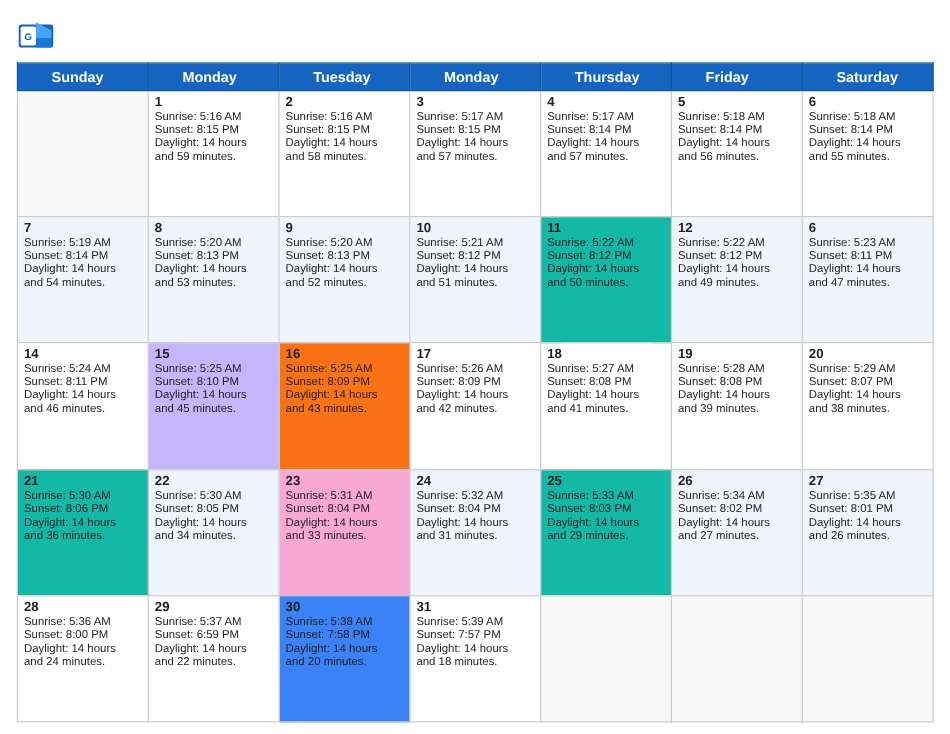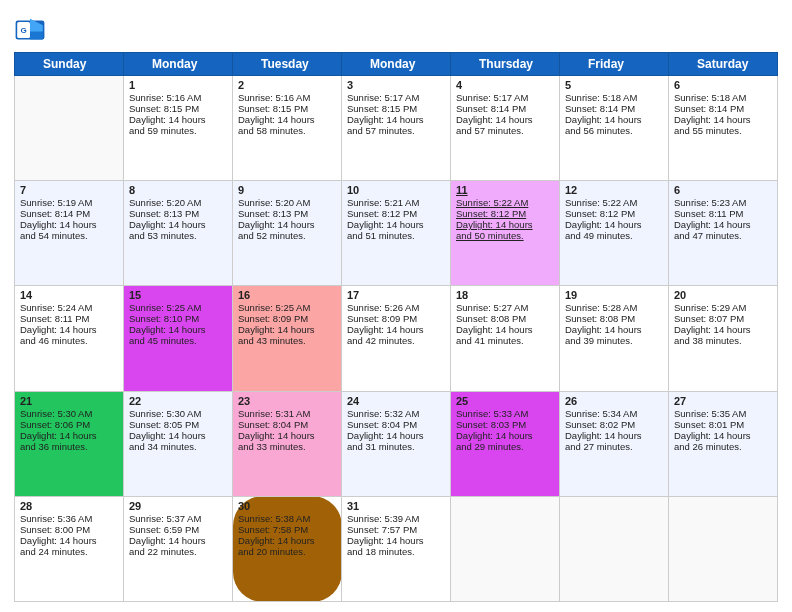--- a/index.html
+++ b/index.html
@@ -193,21 +193,21 @@
             <div>Daylight: 14 hours</div>
             <div>and 52 minutes.</div>
           </td>
           <td style="background: rgb(240, 244, 255);">
             <span class="day-num">10</span>
             <div>Sunrise: 5:21 AM</div>
             <div>Sunset: 8:12 PM</div>
             <div>Daylight: 14 hours</div>
             <div>and 51 minutes.</div>
           </td>
-          <td style="background: #f0abfc; text-decoration: underline;">
+          <td style="background: #14b8a6;">
             <span class="day-num">11</span>
             <div>Sunrise: 5:22 AM</div>
             <div>Sunset: 8:12 PM</div>
             <div>Daylight: 14 hours</div>
             <div>and 50 minutes.</div>
           </td>
           <td style="background: rgb(240, 244, 255);">
             <span class="day-num">12</span>
             <div>Sunrise: 5:22 AM</div>
             <div>Sunset: 8:12 PM</div>
@@ -223,28 +223,28 @@
           </td>
         </tr>
         <tr>
           <td style="background: rgb(255, 255, 255);">
             <span class="day-num">14</span>
             <div>Sunrise: 5:24 AM</div>
             <div>Sunset: 8:11 PM</div>
             <div>Daylight: 14 hours</div>
             <div>and 46 minutes.</div>
           </td>
-          <td style="background: #d946ef;">
+          <td style="background: #c4b5fd;">
             <span class="day-num">15</span>
             <div>Sunrise: 5:25 AM</div>
             <div>Sunset: 8:10 PM</div>
             <div>Daylight: 14 hours</div>
             <div>and 45 minutes.</div>
           </td>
-          <td style="background: #fca5a5; margin-left: 20px;">
+          <td style="background: #f97316; margin-left: 20px;">
             <span class="day-num">16</span>
             <div>Sunrise: 5:25 AM</div>
             <div>Sunset: 8:09 PM</div>
             <div>Daylight: 14 hours</div>
             <div>and 43 minutes.</div>
           </td>
           <td style="background: rgb(255, 255, 255);">
             <span class="day-num">17</span>
             <div>Sunrise: 5:26 AM</div>
             <div>Sunset: 8:09 PM</div>
@@ -267,21 +267,21 @@
           </td>
           <td style="background: rgb(255, 255, 255); margin-top: 12px;">
             <span class="day-num">20</span>
             <div>Sunrise: 5:29 AM</div>
             <div>Sunset: 8:07 PM</div>
             <div>Daylight: 14 hours</div>
             <div>and 38 minutes.</div>
           </td>
         </tr>
         <tr>
-          <td style="background: #22c55e;">
+          <td style="background: #14b8a6;">
             <span class="day-num">21</span>
             <div>Sunrise: 5:30 AM</div>
             <div>Sunset: 8:06 PM</div>
             <div>Daylight: 14 hours</div>
             <div>and 36 minutes.</div>
           </td>
           <td style="background: rgb(240, 244, 255);">
             <span class="day-num">22</span>
             <div>Sunrise: 5:30 AM</div>
             <div>Sunset: 8:05 PM</div>
@@ -295,21 +295,21 @@
             <div>Daylight: 14 hours</div>
             <div>and 33 minutes.</div>
           </td>
           <td style="background: rgb(240, 244, 255);">
             <span class="day-num">24</span>
             <div>Sunrise: 5:32 AM</div>
             <div>Sunset: 8:04 PM</div>
             <div>Daylight: 14 hours</div>
             <div>and 31 minutes.</div>
           </td>
-          <td style="background: #d946ef;">
+          <td style="background: #14b8a6;">
             <span class="day-num">25</span>
             <div>Sunrise: 5:33 AM</div>
             <div>Sunset: 8:03 PM</div>
             <div>Daylight: 14 hours</div>
             <div>and 29 minutes.</div>
           </td>
           <td style="background: rgb(240, 244, 255);">
             <span class="day-num">26</span>
             <div>Sunrise: 5:34 AM</div>
             <div>Sunset: 8:02 PM</div>
@@ -332,21 +332,21 @@
             <div>Daylight: 14 hours</div>
             <div>and 24 minutes.</div>
           </td>
           <td style="background: rgb(255, 255, 255);">
             <span class="day-num">29</span>
             <div>Sunrise: 5:37 AM</div>
             <div>Sunset: 6:59 PM</div>
             <div>Daylight: 14 hours</div>
             <div>and 22 minutes.</div>
           </td>
-          <td style="background: #a16207; border-radius: 30px;">
+          <td style="background: #3b82f6;">
             <span class="day-num">30</span>
             <div>Sunrise: 5:38 AM</div>
             <div>Sunset: 7:58 PM</div>
             <div>Daylight: 14 hours</div>
             <div>and 20 minutes.</div>
           </td>
           <td style="background: rgb(255, 255, 255);">
             <span class="day-num">31</span>
             <div>Sunrise: 5:39 AM</div>
             <div>Sunset: 7:57 PM</div>

